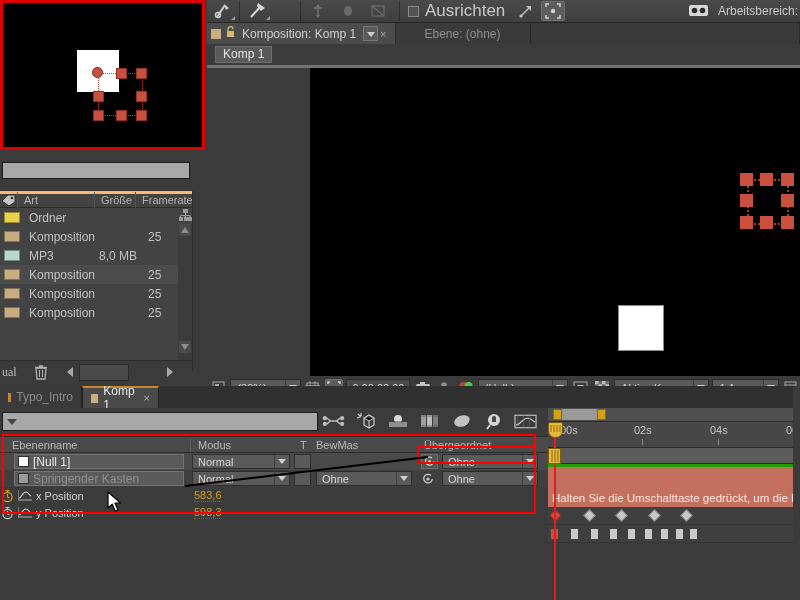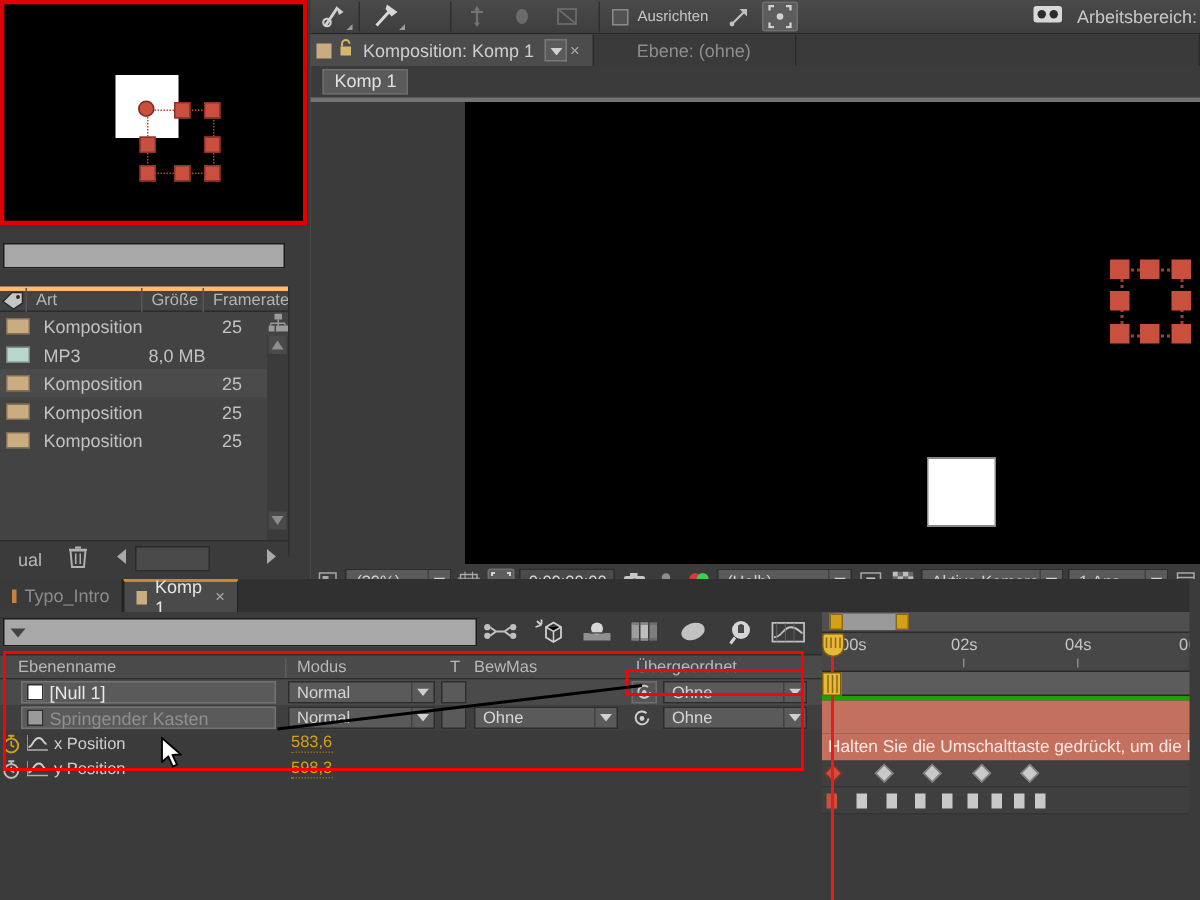--- a/index.html
+++ b/index.html
@@ -49,21 +49,21 @@
   #proj-right-edge{position:absolute;left:192px;top:41px;width:13px;height:180px;background:#3b3b3b;
     border-left:1px solid #2d2d2d;}
 
   
   #toolbar{position:absolute;left:207px;top:0;width:593px;height:23px;
     background:linear-gradient(#4a4a4a,#3e3e3e);border-bottom:1px solid #262626;
     display:flex;align-items:center;}
   .tb-btn{width:30px;height:22px;display:flex;align-items:center;justify-content:center;position:relative;}
   .tb-sep{width:1px;height:20px;background:#2e2e2e;margin:0 2px;}
   .tb-chk{width:11px;height:11px;border:1px solid #8a8a8a;background:#525252;margin-right:6px;}
-  #tb-align{display:flex;align-items:center;color:#c8c8c8;font-size:10px;margin-left:6px;}
+  #tb-align{display:flex;align-items:center;color:#c8c8c8;font-size:17px;margin-left:6px;}
   .tb-pressed{background:#5d5d5d;border:1px solid #6f6f6f;border-radius:2px;}
   #tb-right{position:absolute;right:2px;display:flex;align-items:center;gap:8px;}
 
   
   #viewer{position:absolute;left:207px;top:23px;width:593px;height:363px;background:#737373;}
   #viewer-tabs{position:absolute;left:0;top:0;width:593px;height:21px;
     background:#363636;display:flex;align-items:center;}
   .vtab{height:21px;display:flex;align-items:center;padding:0 8px;font-size:12px;
     background:#4c4c4c;border-right:1px solid #2a2a2a;color:#cfcfcf;}
   .vtab.inactive{background:#3a3a3a;color:#8e8e8e;}
@@ -209,20 +209,24 @@
           <circle cx="11" cy="4" r="1.3" fill="#2b2b2b"></circle>
         </svg>
       </div>
       <div class="colcell" style="width:77px;">Art</div>
       <div class="colcell" style="width:41px;">Größe</div>
       <div class="colcell" style="width:56px;border-right:none;">Framerate</div>
     </div>
 
     <div id="proj-list">
       <div class="proj-row">
+        <div class="sw" style="background:#e8d24a;"></div>
+        <div class="proj-name">Ordner</div>
+      </div>
+      <div class="proj-row">
         <div class="sw" style="background:#c9ad81;"></div>
         <div class="proj-name">Komposition</div>
         <div class="proj-meta" style="left:148px;">25</div>
       </div>
       <div class="proj-row">
         <div class="sw" style="background:#b6d6ce;"></div>
         <div class="proj-name">MP3</div>
         <div class="proj-meta" style="left:99px;">8,0 MB</div>
       </div>
       <div class="proj-row alt">
@@ -259,21 +263,21 @@
         <rect x="4" y="0" width="5" height="4" fill="#9b9b9b"></rect>
         <rect x="0" y="8" width="4" height="4" fill="#9b9b9b"></rect>
         <rect x="5" y="8" width="4" height="4" fill="#9b9b9b"></rect>
         <rect x="9" y="8" width="4" height="4" fill="#9b9b9b"></rect>
         <path d="M6.5,4 L6.5,6.5 M1.5,6.5 L11,6.5 M1.5,6.5 L1.5,8 M6.5,6.5 L6.5,8 M11,6.5 L11,8" stroke="#9b9b9b" fill="none"></path>
       </svg>
     </div>
     <div id="proj-right-edge"></div>
 
     <div id="proj-footer">
-      <span style="color:#b8b8b8;font-size:12px;padding-left:12px;">ual</span>
+      <span style="color:#b8b8b8;font-size:12px;padding-left:2px;font-family:Liberation Serif, serif;">ual</span>
       <span style="margin-left:17px;">
         <svg width="14" height="16" viewBox="0 0 14 16">
           <path d="M2,4 L12,4 L11,15 L3,15 Z" fill="none" stroke="#b0b0b0" stroke-width="1.3"></path>
           <path d="M1,3.5 L13,3.5 M5,2 L9,2" stroke="#b0b0b0" stroke-width="1.3"></path>
           <path d="M5.5,6 L5.5,13 M8.5,6 L8.5,13" stroke="#b0b0b0" stroke-width="1"></path>
         </svg>
       </span>
       <span style="margin-left:16px;">
         <svg width="12" height="14" viewBox="0 0 12 14">
             <path d="M9,2 L3,7 L9,12 Z" fill="#aaaaaa"></path>

